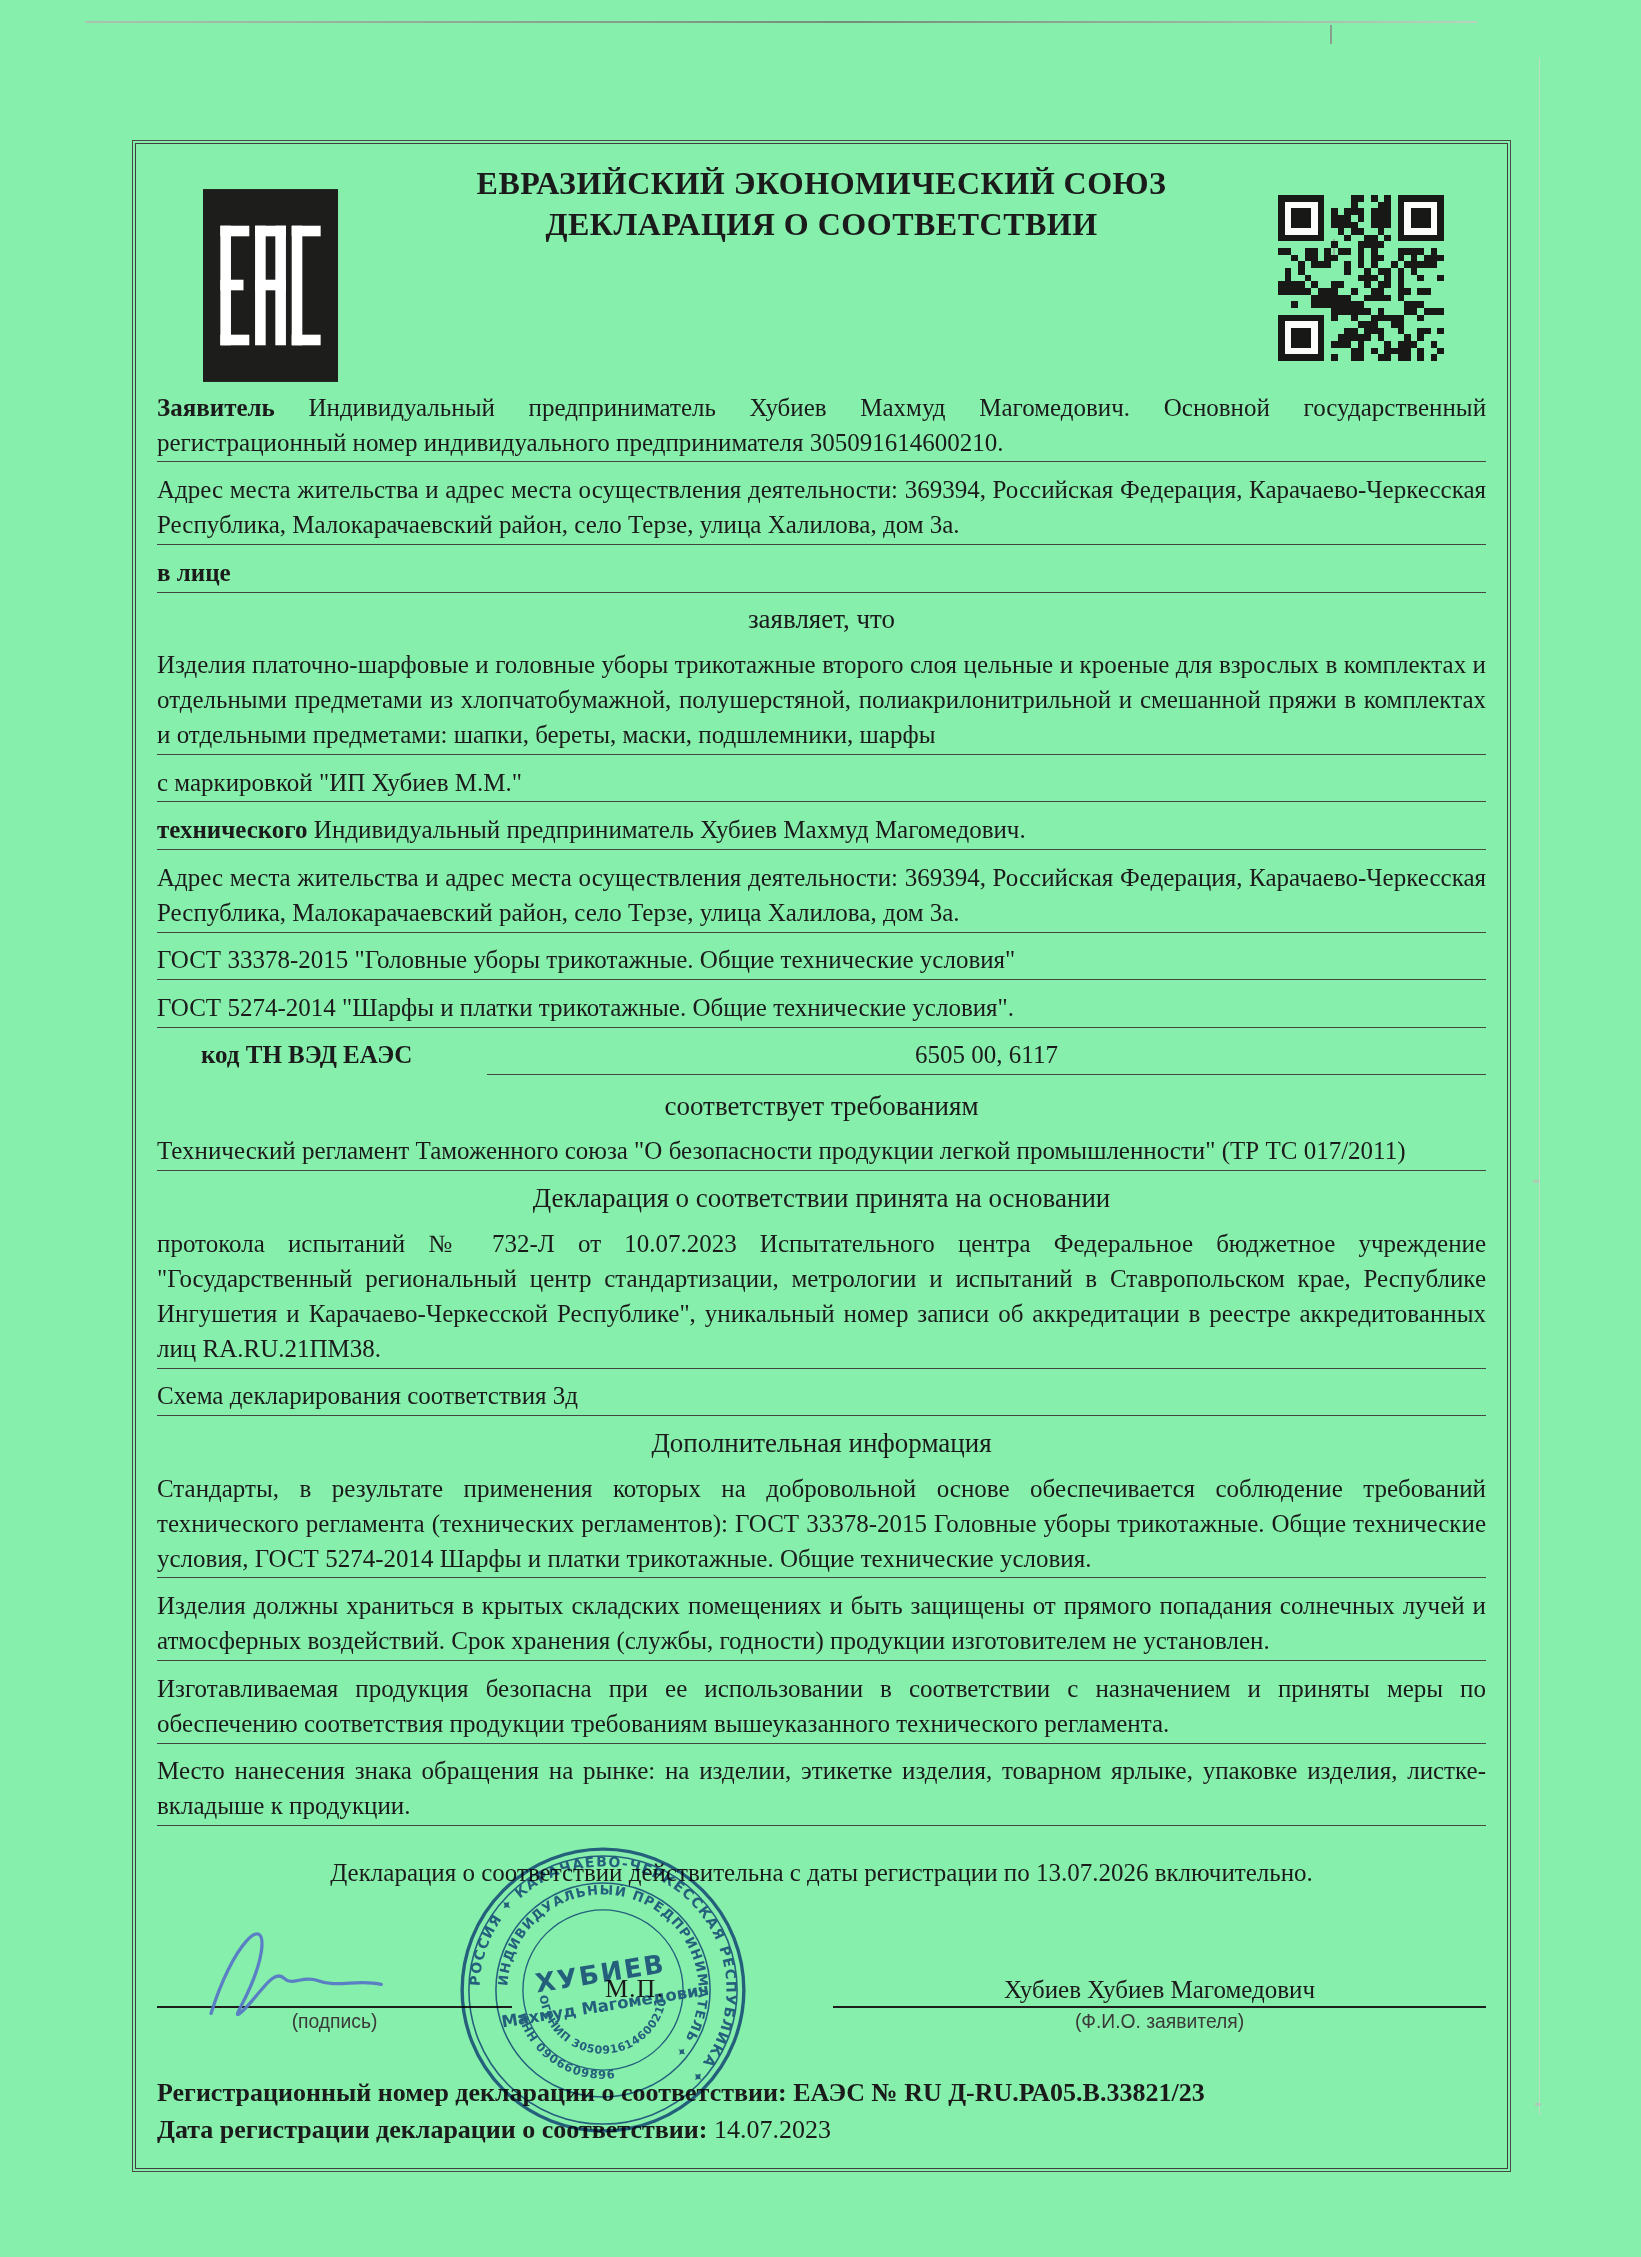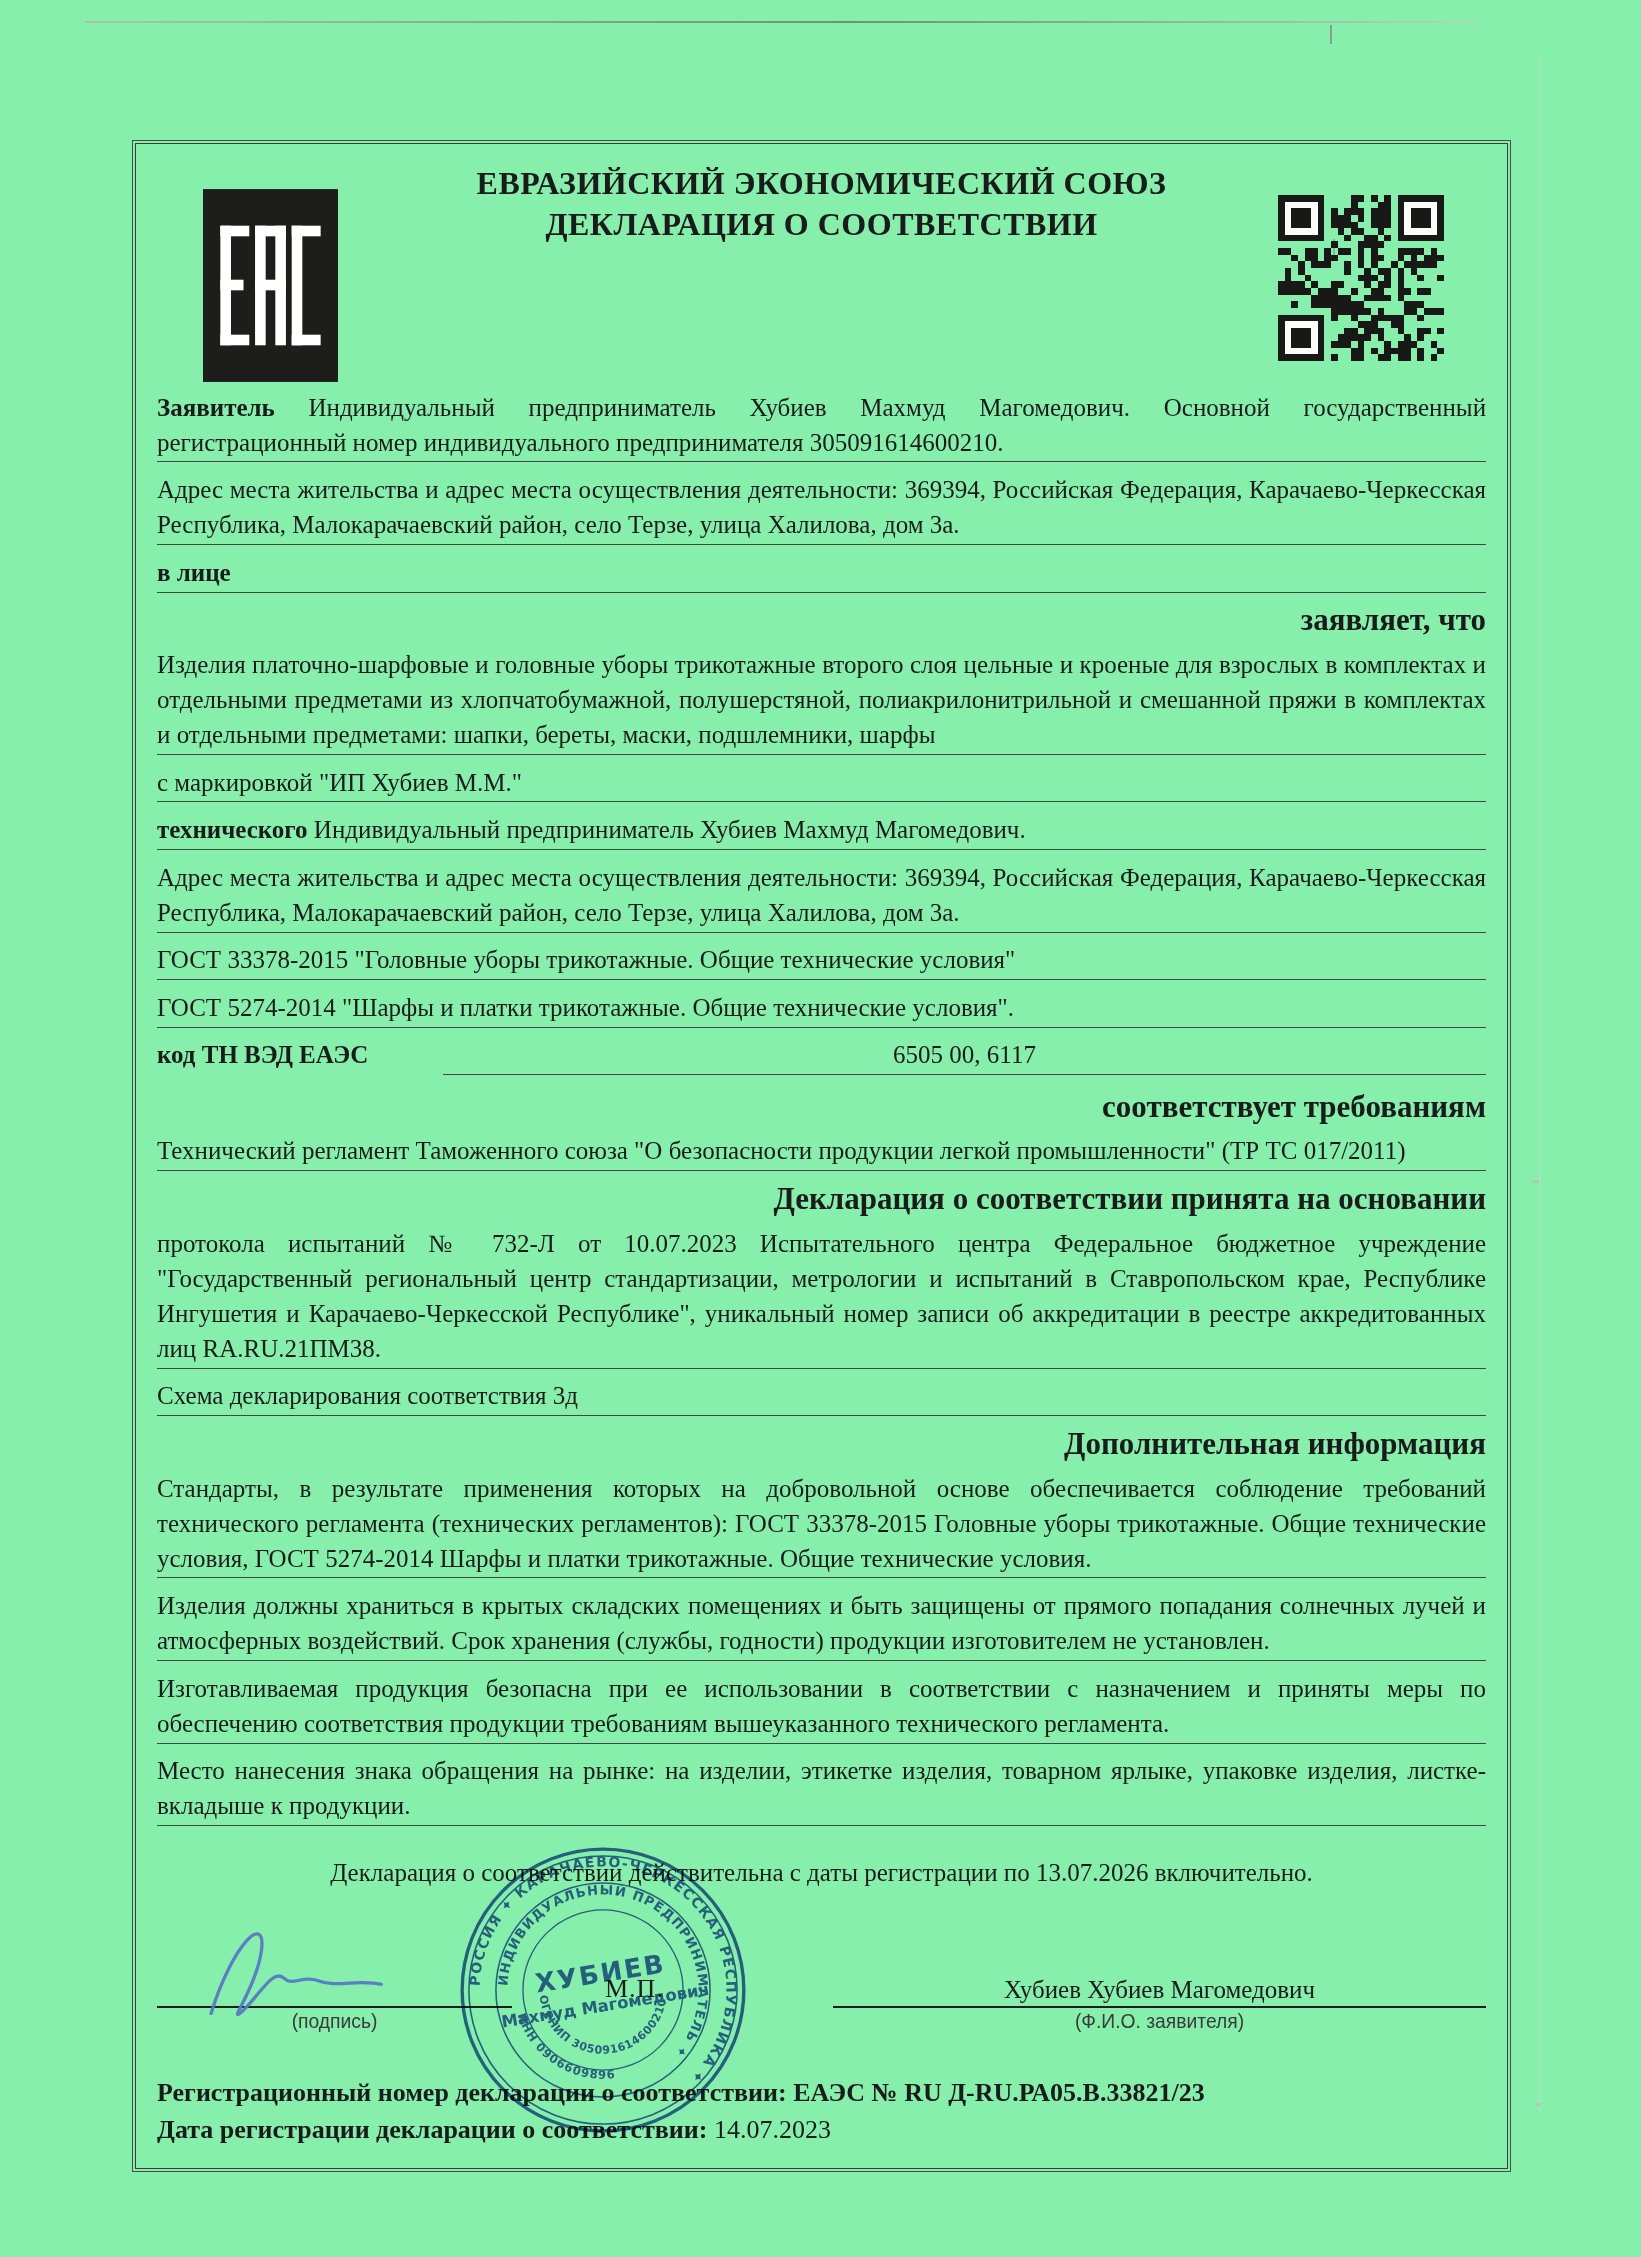--- a/index.html
+++ b/index.html
@@ -18,24 +18,24 @@
        padding:13.5px 21px 19.3px;box-sizing:border-box;}
 
   .header{position:relative;height:232px;}
   .titles{text-align:center;padding-top:5.8px;}
   .title-line{font-size:32px;font-weight:bold;letter-spacing:0.5px;line-height:41px;}
   .eac-logo{position:absolute;left:46px;top:31px;width:135px;height:193px;}
   .qr{position:absolute;right:42px;top:37px;width:166px;height:166px;}
 
   .field{font-size:25px;line-height:35px;text-align:justify;
          border-bottom:1.9px solid #45453f;padding-bottom:1.9px;margin:0 0 9.7px;}
-  .heading{font-size:31px;line-height:35px;font-weight:bold;margin:1.9px 0 9.7px;text-align:right;}
+  .heading{font-size:27px;line-height:35px;font-weight:normal;margin:1.9px 0 9.7px;text-align:center;}
   .lbl{font-weight:bold;}
   .tnved-row{display:flex;font-size:25px;line-height:35px;margin:5.8px 0 13.5px;}
-  .tnved-row .lbl{width:286px;flex:none;}
+  .tnved-row .lbl{width:286px;flex:none;margin-left:44px;}
   .tnved-row .val{flex:1;border-bottom:1.9px solid #45453f;padding-bottom:1.9px;text-align:center;}
   .validity{font-size:25px;line-height:35px;font-weight:normal;margin:29px 12px 0;text-align:center;}
 
   .sigrow{position:relative;display:flex;align-items:flex-end;margin-top:83px;}
   .sig-left{position:relative;width:355px;}
   .sig-line{border-bottom:2.9px solid #1e1e1c;height:0;}
   .sig-caption{font-family:"Liberation Sans",sans-serif;font-size:19.3px;color:#3a3a38;
                text-align:center;padding-top:3px;}
   .signature-svg{position:absolute;left:27px;bottom:1.9px;overflow:visible;}
   .mp{font-size:26px;margin-left:93px;margin-bottom:29px;letter-spacing:1px;}

